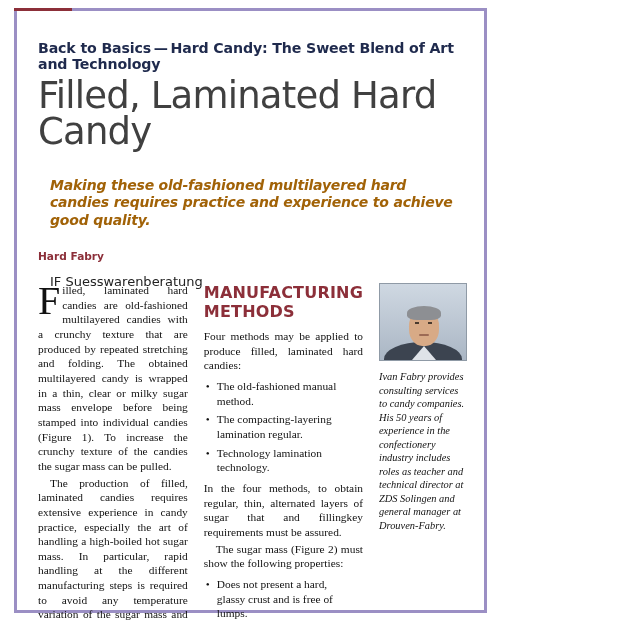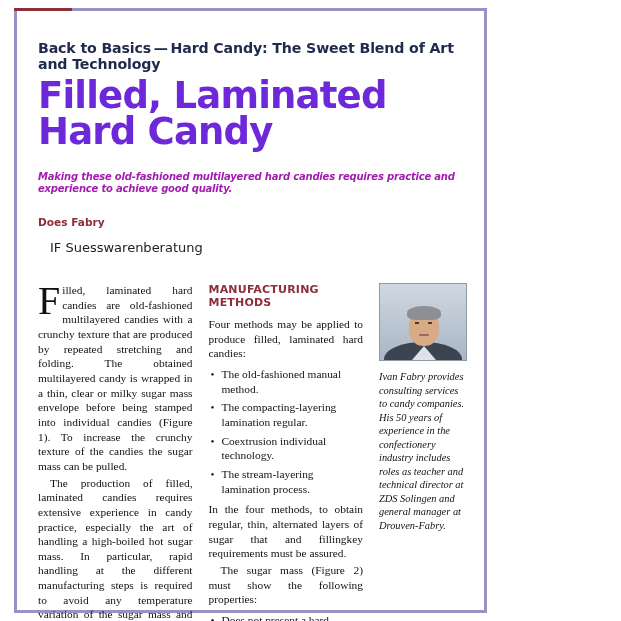--- a/index.html
+++ b/index.html
@@ -71,36 +71,36 @@
   .kicker {
     font-family: "DejaVu Sans", sans-serif;
     font-weight: bold;
     font-size: 14.2px;
     color: #1f2a4d;
     letter-spacing: -0.15px;
     margin: 0 0 6px 0;
   }
   .headline {
     font-family: "DejaVu Sans", sans-serif;
-    font-weight: bold;
+    font-weight: normal;
     font-size: 37px;
     line-height: 0.98;
-    color: #6d28d9;
+    color: #404040;
     letter-spacing: -0.8px;
-    margin: 6px 0 20px 0;
+    margin: 6px 0 26px 0;
     max-width: 420px;
   }
   .deck {
     font-family: "DejaVu Sans", sans-serif;
     font-style: italic;
     font-weight: bold;
-    font-size: 10px;
+    font-size: 14px;
     line-height: 1.28;
-    color: #a21caf;
-    margin: 0 0 20px 0;
+    color: #a16207;
+    margin: 0 0 20px 12px;
     max-width: 545px;
     letter-spacing: -0.2px;
   }
   .byline-name {
     font-family: "DejaVu Sans", sans-serif;
     font-weight: bold;
     font-size: 10.6px;
     color: #8c2f39;
     margin: 0 0 2px 0;
   }
@@ -146,21 +146,21 @@
     float: left;
     font-family: "Liberation Serif", serif;
     font-size: 40px;
     line-height: 32px;
     padding: 2px 2px 0 0;
     color: #111111;
   }
   .section-head {
     font-family: "DejaVu Sans", sans-serif;
     font-weight: bold;
-    font-size: 11px;
+    font-size: 16px;
     letter-spacing: 0.2px;
     color: #8c2f39;
     margin: 0 0 8px 0;
   }
   ul.bullets {
     margin: 6px 8px 6px 0;
     padding-left: 13px;
     list-style: none;
   }
   ul.bullets li {
@@ -271,39 +271,38 @@
 
   <div class="content">
 
     <div class="kicker">Back to Basics — Hard Candy: The Sweet Blend of Art and Technology</div>
 
     <h1 class="headline">Filled, Laminated Hard Candy</h1>
 
     <div class="deck">Making these old-fashioned multilayered hard candies requires practice and experience to achieve good quality.</div>
 
     <div class="byline">
-      <div class="byline-name">Does Fabry</div>
+      <div class="byline-name">Hard Fabry</div>
       <div class="byline-org">IF Suesswarenberatung</div>
     </div>
 
     <div class="columns">
 
       <div class="col col-1">
         <p class="body-text dropcap-para"><span class="dropcap">F</span><span>illed, laminated hard candies are old-fashioned multilayered candies with a crunchy texture that are produced by repeated stretching and folding. The obtained multilayered candy is wrapped in a thin, clear or milky sugar mass envelope before being stamped into individual candies (Figure 1). To increase the crunchy texture of the candies the sugar mass can be pulled.</span></p>
         <p class="body-text">The production of filled, laminated candies requires extensive experience in candy practice, especially the art of handling a high-boiled hot sugar mass. In particular, rapid handling at the different manufacturing steps is required to avoid any temperature variation of the sugar mass and the filling. Temperature variation leads to a loss of the required plasticity of the sugar mass and the filling. A temperature that is too low can cause the filled hard candy to break, and the filling to burst out.</p>
       </div>
 
       <div class="col col-2">
         <div class="section-head">MANUFACTURING METHODS</div>
         <p class="body-text">Four methods may be applied to produce filled, laminated hard candies:</p>
         <ul class="bullets">
           <li>The old-fashioned manual method.</li>
           <li>The compacting-layering lamination regular.</li>
-          <li>Coextrusion individual technology.</li>
-          <li>The stream-layering lamination process.</li>
+          <li>Technology lamination technology.</li>
         </ul>
         <p class="body-text">In the four methods, to obtain regular, thin, alternated layers of sugar that and fillingkey requirements must be assured.</p>
         <p class="body-text">The sugar mass (Figure 2) must show the following properties:</p>
         <ul class="bullets">
           <li>Does not present a hard, glassy crust and is free of lumps.</li>
           <li>Stable against graining.</li>
           <li>Does not have a tendency to shrink, especially when a pulling process has</li>
         </ul>
       </div>
 

